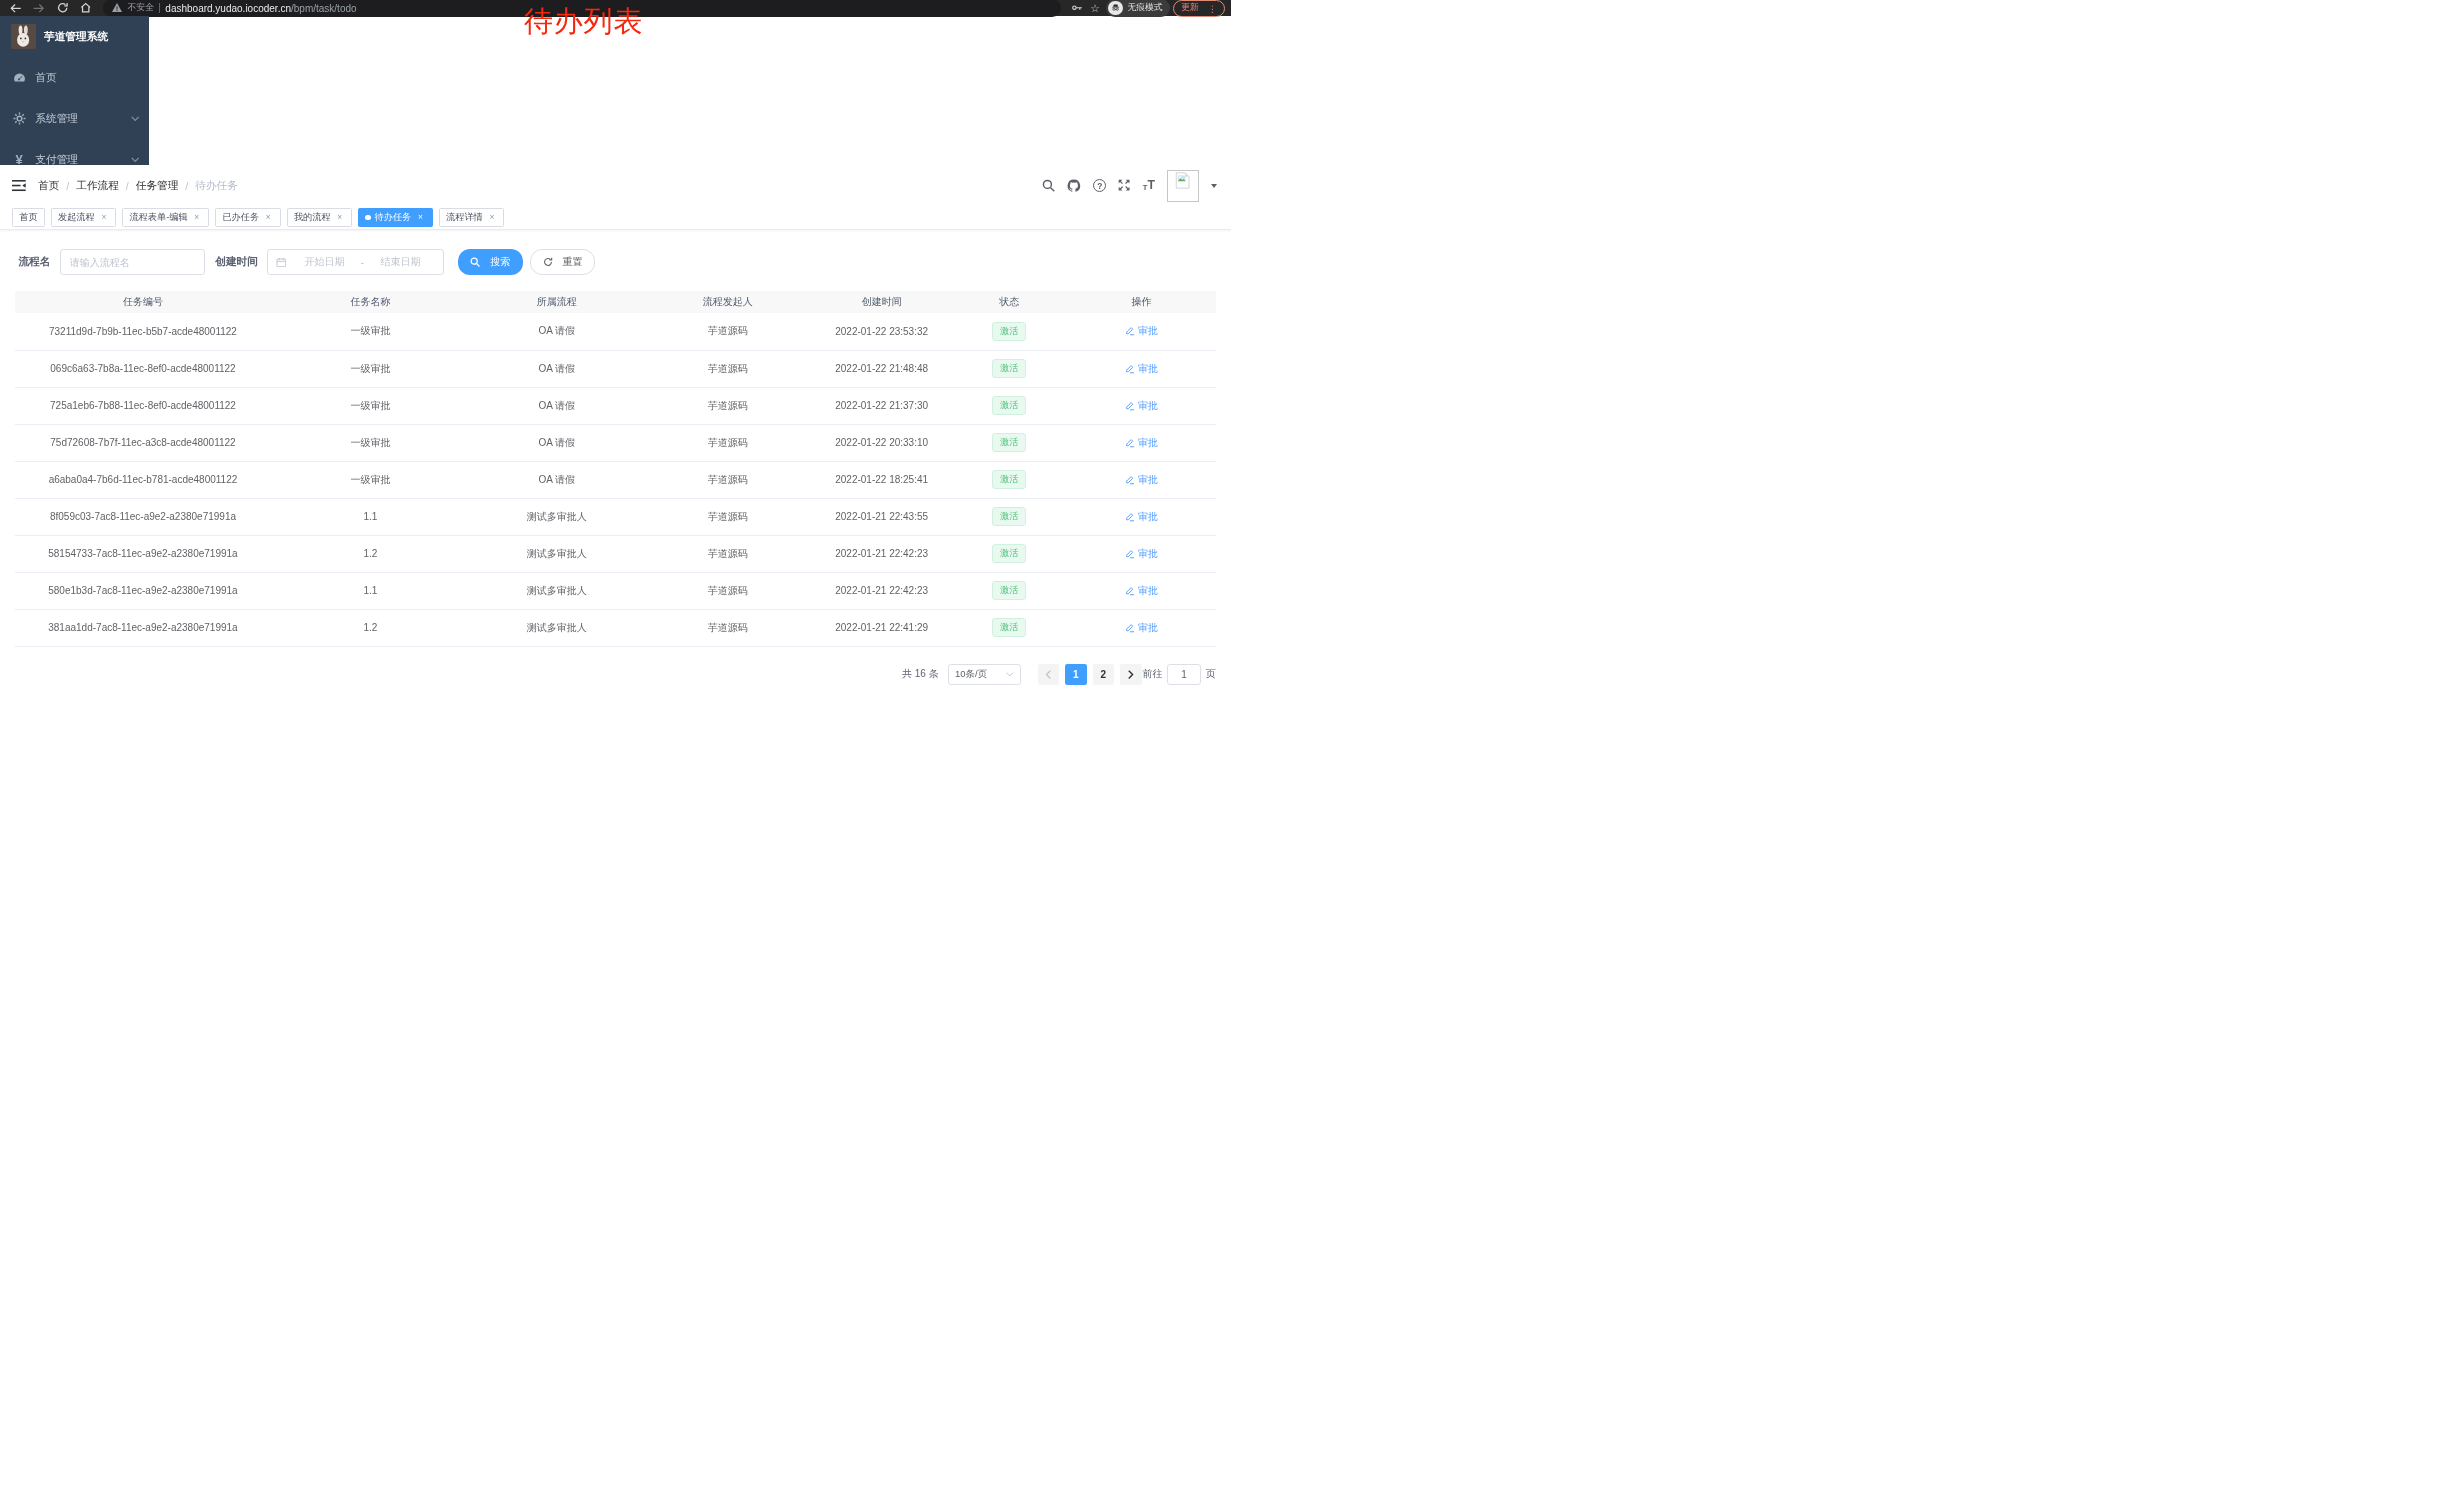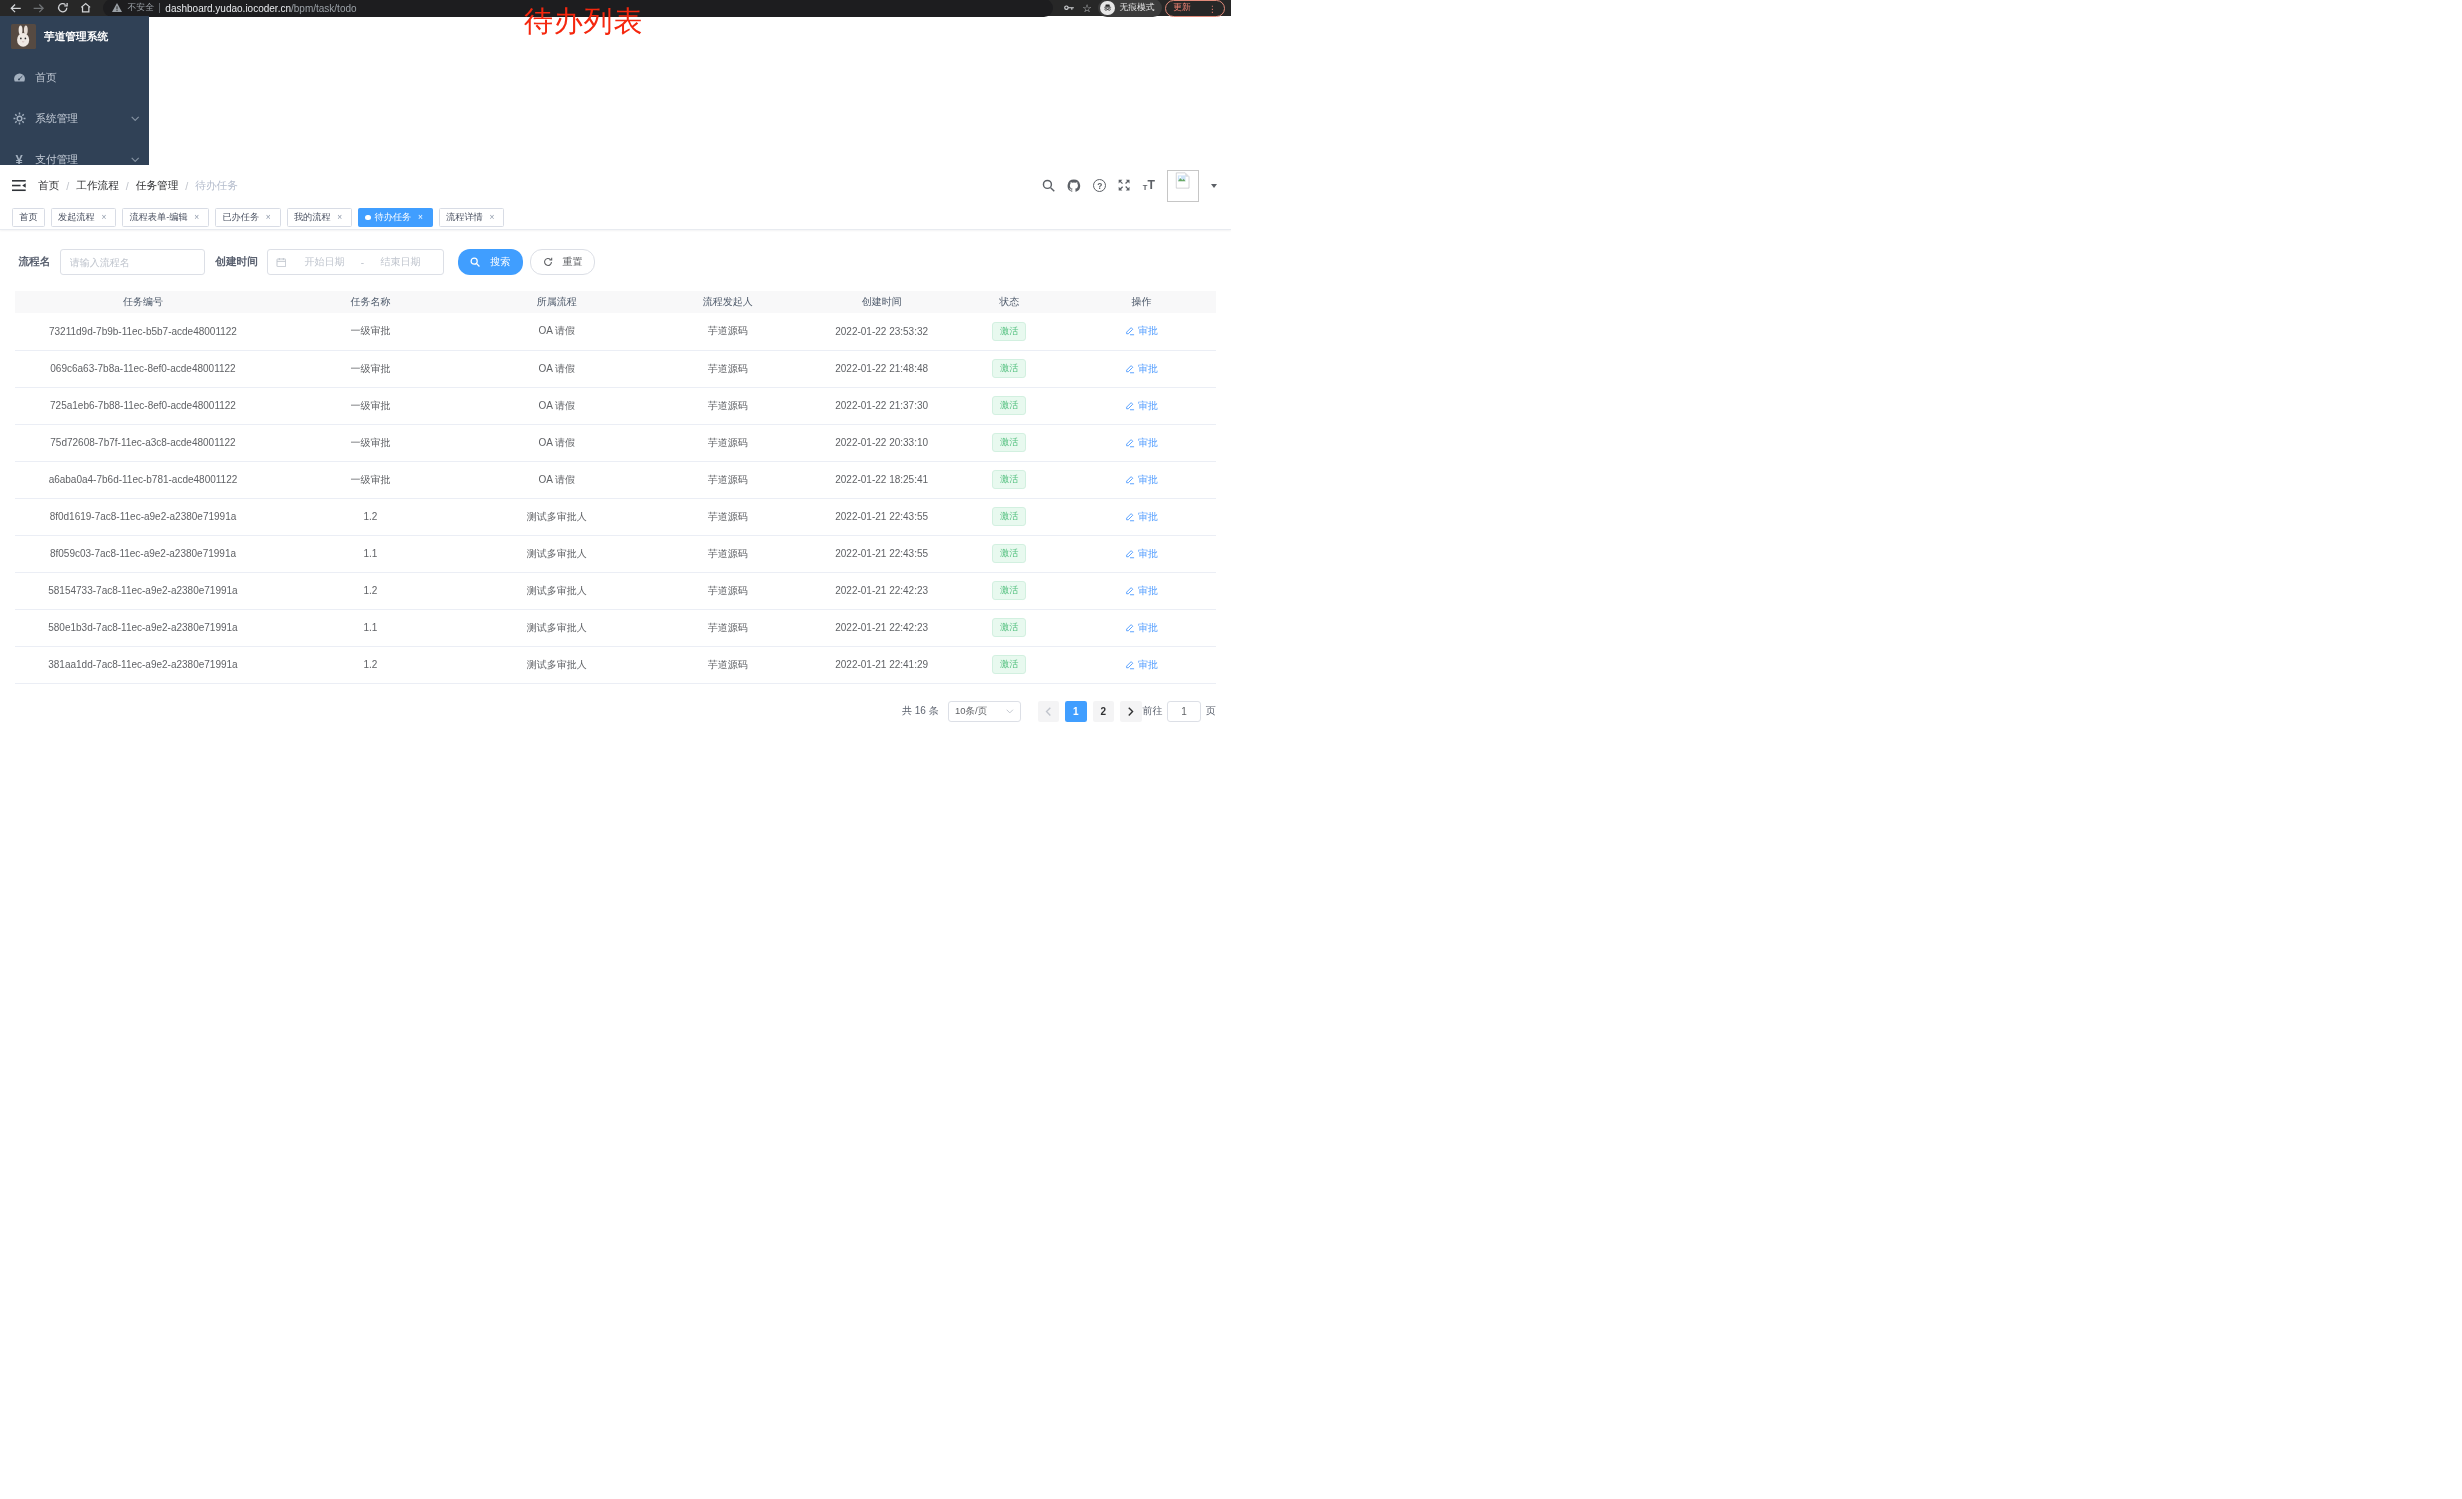--- a/index.html
+++ b/index.html
@@ -19,21 +19,21 @@
   .sec-label { color:#9aa0a6; font-size:8.8px; white-space:nowrap; }
   .url-divider { width:0.8px; height:10.7px; background:#5f6368; }
   .url-text { font-size:10px; color:#e8eaed; white-space:nowrap; overflow:hidden; }
   .url-text .path { color:#9aa0a6; }
   .chrome-right { display:flex; align-items:center; gap:7.6px; padding:0 3.1px; flex:0 0 auto; }
   .chrome-ic { color:#d3d5d8; cursor:pointer; }
   .star-glyph { font-size:10.7px; line-height:1; }
   .incog-chip { height:18.3px; background:#3b3b3b; border-radius:9.2px; display:flex; align-items:center; gap:4.6px; padding:0 7.6px 0 2.3px; flex:0 0 auto; }
   .incog-circle { width:14.5px; height:14.5px; border-radius:50%; background:#e8e8e8; display:flex; align-items:center; justify-content:center; }
   .incog-label { color:#e8e8e8; font-size:8.8px; white-space:nowrap; }
-  .update-pill { height:17px; border:0.8px solid #e08a7a; border-radius:9.2px; display:flex; align-items:center; gap:17px; padding:0 6.9px; color:#ef8273; font-size:8.8px; cursor:pointer; flex:0 0 auto; }
+  .update-pill { height:17px; border:0.8px solid #e08a7a; border-radius:9.2px; display:flex; align-items:center; gap:9px; padding:0 6.9px; color:#ef8273; font-size:8.8px; cursor:pointer; flex:0 0 auto; }
   .update-dots { font-size:9.2px; color:#ef8273; }
 
   
   .annotation { position:absolute; left:524px; top:2.3px; z-index:99; font-size:29px; color:#f5270e; letter-spacing:0.8px; pointer-events:none; }
 
   
   .app { display:flex; height:726px;flex-direction:column; }
 
   
   .sidebar { width:149px; flex:0 0 149px; background:#304156; color:#c3cbd6; font-size:10.7px; overflow:hidden; }
@@ -578,37 +578,20 @@
             <span class="approve-link">
               <svg width="10" height="10" viewBox="0 0 16 16" fill="none" stroke="currentColor" stroke-width="1.5">
                     <path d="M9.8 2.6l2.6 2.6L5.2 12.4H2.6V9.8z"></path>
                     <path d="M8 14h6.5"></path>
                   </svg>
               <span>审批</span>
             </span>
           </td>
         </tr>
 
-        <tr>
-          <td>8f0d1619-7ac8-11ec-a9e2-a2380e71991a</td>
-          <td>1.2</td>
-          <td>测试多审批人</td>
-          <td>芋道源码</td>
-          <td>2022-01-21 22:43:55</td>
-          <td><span class="status-tag">激活</span></td>
-          <td>
-            <span class="approve-link">
-              <svg width="10" height="10" viewBox="0 0 16 16" fill="none" stroke="currentColor" stroke-width="1.5">
-                    <path d="M9.8 2.6l2.6 2.6L5.2 12.4H2.6V9.8z"></path>
-                    <path d="M8 14h6.5"></path>
-                  </svg>
-              <span>审批</span>
-            </span>
-          </td>
-        </tr>
 
         <tr>
           <td>8f059c03-7ac8-11ec-a9e2-a2380e71991a</td>
           <td>1.1</td>
           <td>测试多审批人</td>
           <td>芋道源码</td>
           <td>2022-01-21 22:43:55</td>
           <td><span class="status-tag">激活</span></td>
           <td>
             <span class="approve-link">

